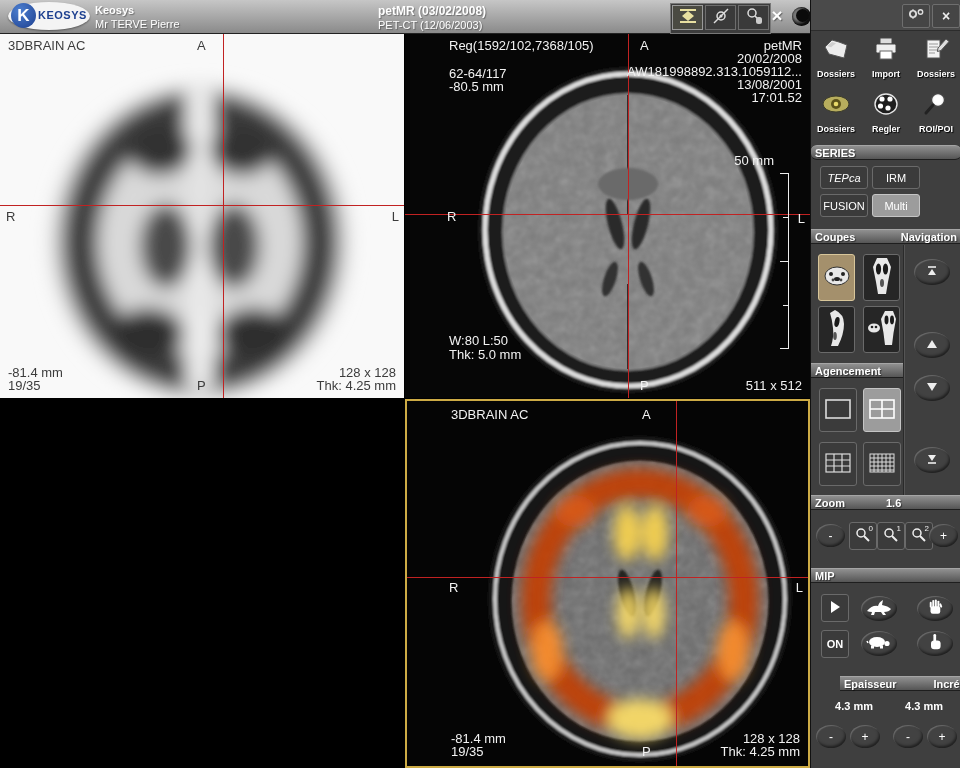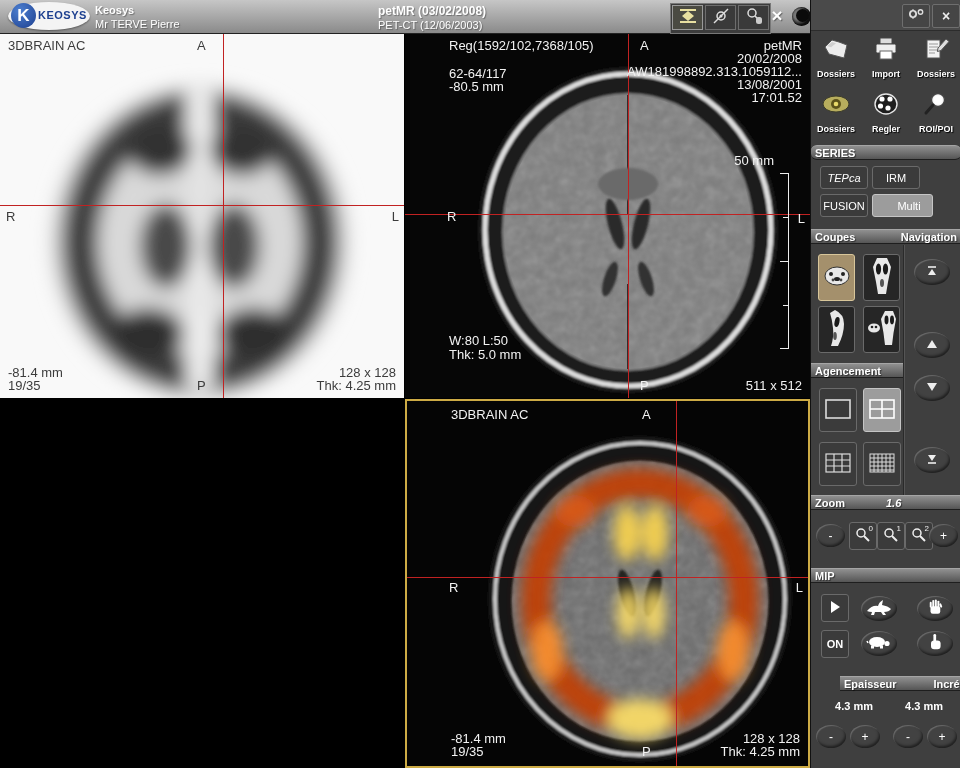--- a/index.html
+++ b/index.html
@@ -54,21 +54,21 @@
     color:#fff;font-size:11px;display:flex;align-items:center;justify-content:center;}
   .sqbtn.active{background:#9c9c9c;border-color:#c5c5c5;}
   .oval{position:absolute;border-radius:50%;background:#424242;color:#fff;
     box-shadow:inset 1px 1px 1px rgba(255,255,255,.22),inset -1px -2px 3px rgba(0,0,0,.55);
     display:flex;align-items:center;justify-content:center;font-size:12px;}
   .thumb{position:absolute;width:35px;height:45px;background:#262626;border:1px solid #6a6a6a;
     border-radius:3px;display:flex;align-items:center;justify-content:center;}
   .thumb.active{background:#a4906c;border-color:#d8c69a;}
   .vline{position:absolute;width:1px;background:#2a2a2a;box-shadow:1px 0 0 #555;}
   .val{position:absolute;font-size:11px;color:#fff;text-align:center;}
-  .zoomval{font-weight:normal;font-style:italic;}
+  .zoomval{font-weight:normal;}
   sup{font-size:8px;}
 </style>
 </head>
 <body>
 
 <div class="app">
 
   <div class="titlebar">
     <div class="logo">
       <div class="k">K</div>
@@ -335,21 +335,21 @@
         <span class="lbl">ROI/POI</span>
       </div>
     </div>
 
     <div class="shdr" style="top:145px;border-radius:6px;">
       <span>SERIES</span>
     </div>
     <div class="sqbtn" style="left:9px;top:166px;width:46px;height:21px;font-style:italic;">TEPca</div>
     <div class="sqbtn" style="left:61px;top:166px;width:46px;height:21px;">IRM</div>
     <div class="sqbtn" style="left:9px;top:194px;width:46px;height:21px;">FUSION</div>
-    <div class="sqbtn active" style="left:61px;top:194px;width:46px;height:21px;padding-left:13px;">Multi</div>
+    <div class="sqbtn active" style="left:61px;top:194px;width:46px;height:21px;">Multi</div>
 
     <div class="shdr" style="top:229px;">
       <span>Coupes</span>
       <span>Navigation</span>
     </div>
 
     <div class="vline" style="left:92px;top:245px;height:250px;"></div>
 
     <div class="thumb active" style="left:7px;top:254px;">
       <span><svg width="28" height="24" viewBox="0 0 28 24">

